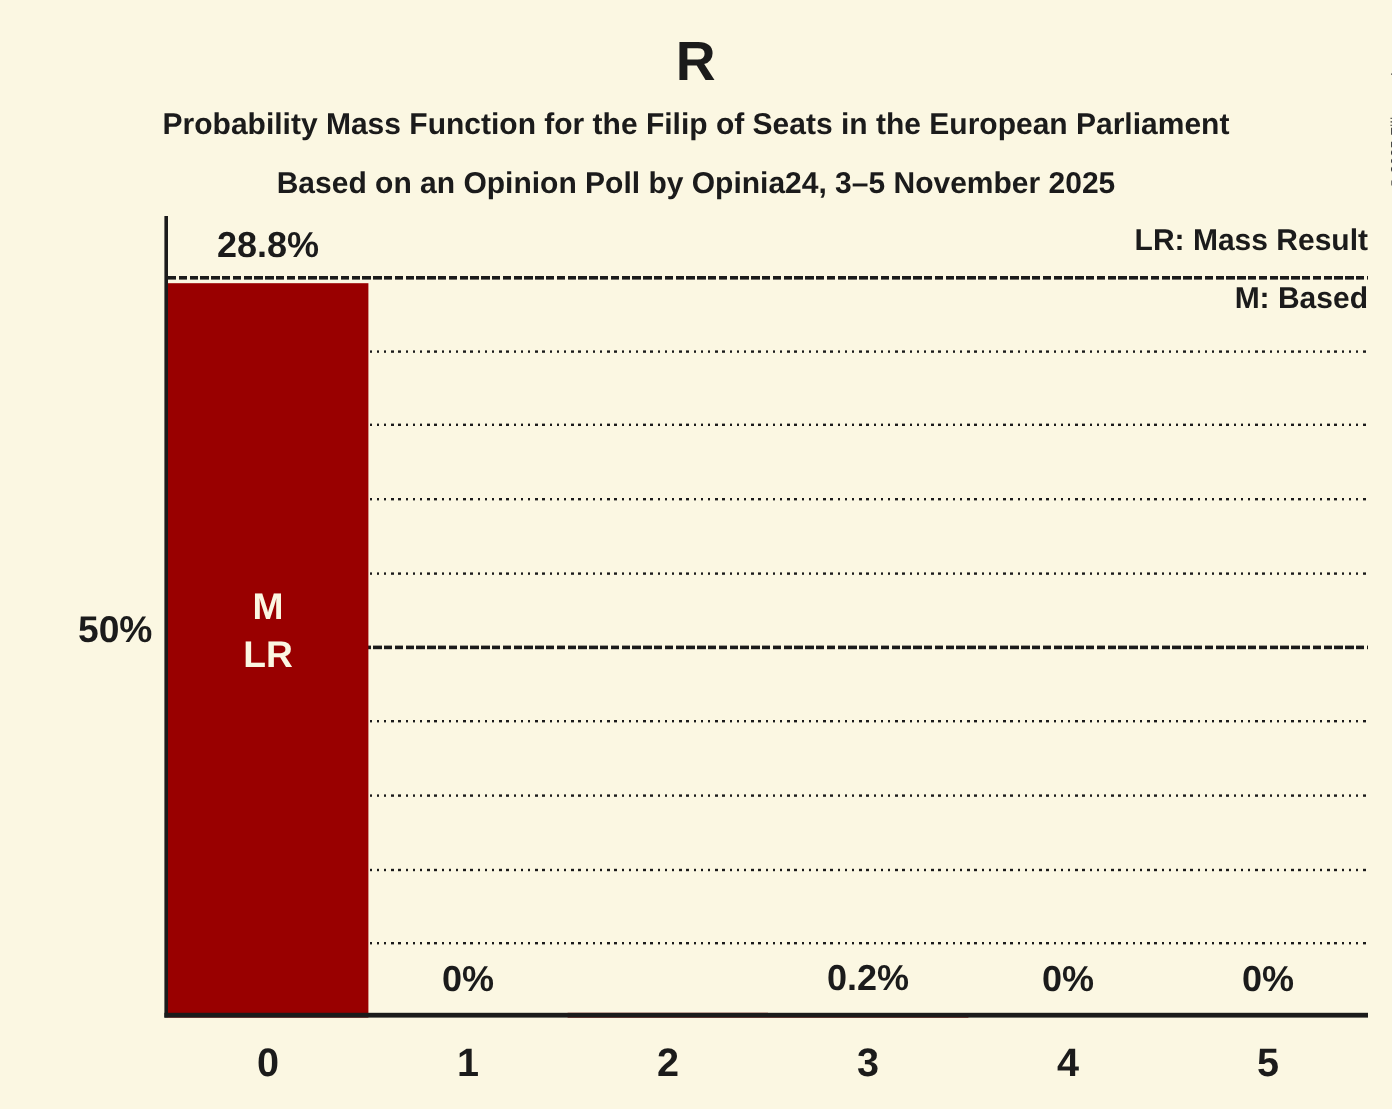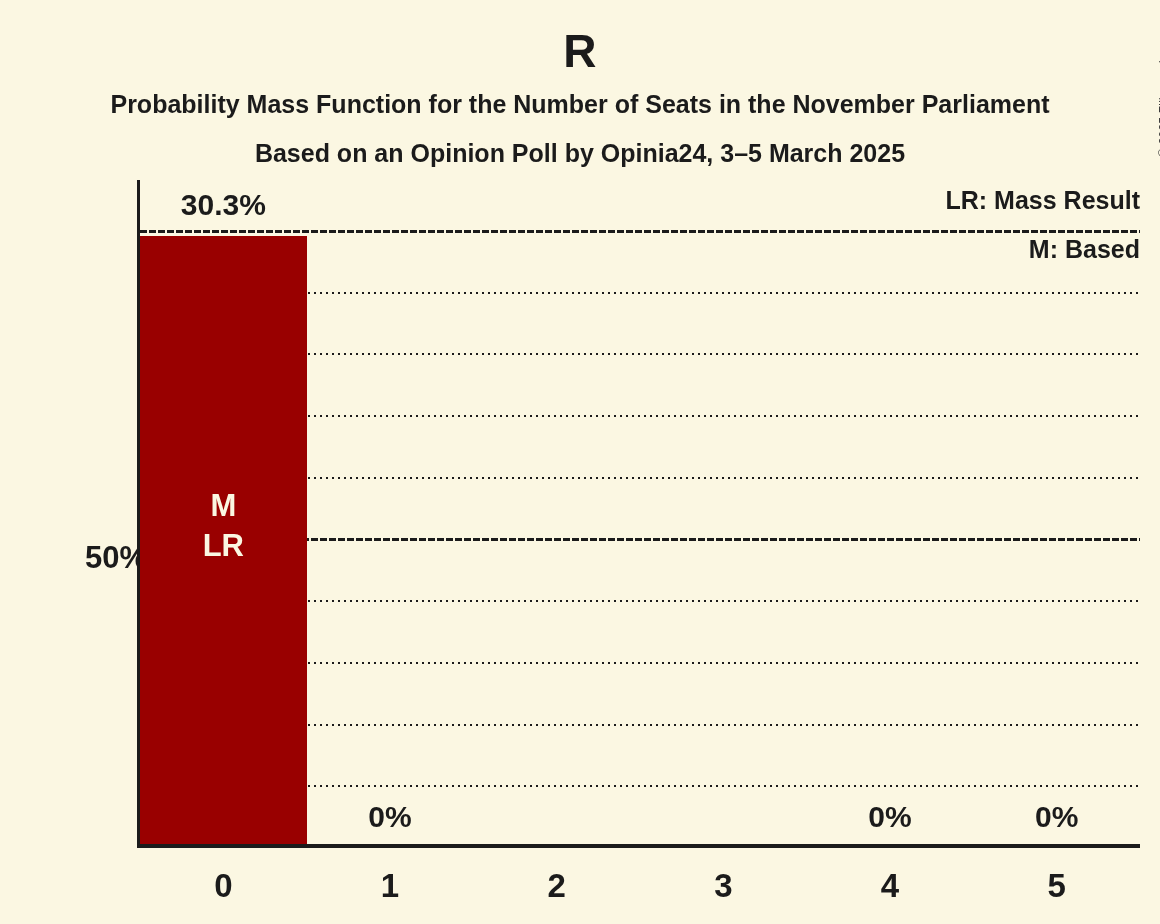--- a/index.html
+++ b/index.html
@@ -134,52 +134,53 @@
     color: #3a3a3a;
     white-space: nowrap;
     letter-spacing: 0.2px;
   }
 </style>
 </head>
 <body>
 
 <div id="canvas">
   <div class="title">R</div>
-  <div class="subtitle1">Probability Mass Function for the Number of Seats in the November Parliament</div>
-  <div class="subtitle2">Based on an Opinion Poll by Opinia24, 3–5 March 2025</div>
+  <div class="subtitle1">Probability Mass Function for the Filip of Seats in the European Parliament</div>
+  <div class="subtitle2">Based on an Opinion Poll by Opinia24, 3–5 November 2025</div>
 
   <div id="plot">
     <div class="yaxis-line"></div>
     <div class="xaxis-line"></div>
 
   <div class="grid-dotted" style="top: 111.7px;"></div>
       <div class="grid-dotted" style="top: 173.4px;"></div>
       <div class="grid-dotted" style="top: 235.1px;"></div>
       <div class="grid-dotted" style="top: 296.8px;"></div>
       <div class="grid-dotted" style="top: 420.2px;"></div>
       <div class="grid-dotted" style="top: 481.9px;"></div>
       <div class="grid-dotted" style="top: 543.6px;"></div>
       <div class="grid-dotted" style="top: 605.3px;"></div>
       <div class="grid-major" style="top: 49.5px;"></div>
       <div class="grid-major" style="top: 358px;"></div>
       <div class="bar" style="left: 0px; width: 166.667px; top: 55.936px; height: 612.064px; background: rgb(153, 0, 0);"></div>
-      <div class="value-label" style="left: 0px; width: 166.667px; top: 8.936px;">30.3%</div>
+      <div class="value-label" style="left: 0px; width: 166.667px; top: 8.936px;">28.8%</div>
       <div class="bar-annotation" style="left: 0px; width: 166.667px; top: 306px;">M
 LR</div>
       <div class="value-label" style="left: 166.667px; width: 166.667px; top: 621px;">0%</div>
       <div class="bar" style="left: 333.333px; width: 166.667px; top: 664.298px; height: 3.702px; background: rgb(153, 0, 0);"></div>
       <div class="bar" style="left: 500px; width: 166.667px; top: 666.766px; height: 1.234px; background: rgb(153, 0, 0);"></div>
+      <div class="value-label" style="left: 500px; width: 166.667px; top: 619.766px;">0.2%</div>
       <div class="value-label" style="left: 666.667px; width: 166.667px; top: 621px;">0%</div>
       <div class="value-label" style="left: 833.333px; width: 166.667px; top: 621px;">0%</div>
     </div>
 
   <div class="legend-line legend-lr">LR: Mass Result</div>
   <div class="legend-line legend-m">M: Based</div>
 
   <div class="copyright">© 2025 Filip van Laenen</div>
 <div class="x-tick-label" style="left: 140px; width: 166.667px;">0</div>
     <div class="x-tick-label" style="left: 306.667px; width: 166.667px;">1</div>
     <div class="x-tick-label" style="left: 473.333px; width: 166.667px;">2</div>
     <div class="x-tick-label" style="left: 640px; width: 166.667px;">3</div>
     <div class="x-tick-label" style="left: 806.667px; width: 166.667px;">4</div>
     <div class="x-tick-label" style="left: 973.333px; width: 166.667px;">5</div>
-    <div class="y-tick-label" style="top: 541px; padding-left: 20px;">50%</div>
+    <div class="y-tick-label" style="top: 508px;">50%</div>
   </div>
 
 </body></html>

